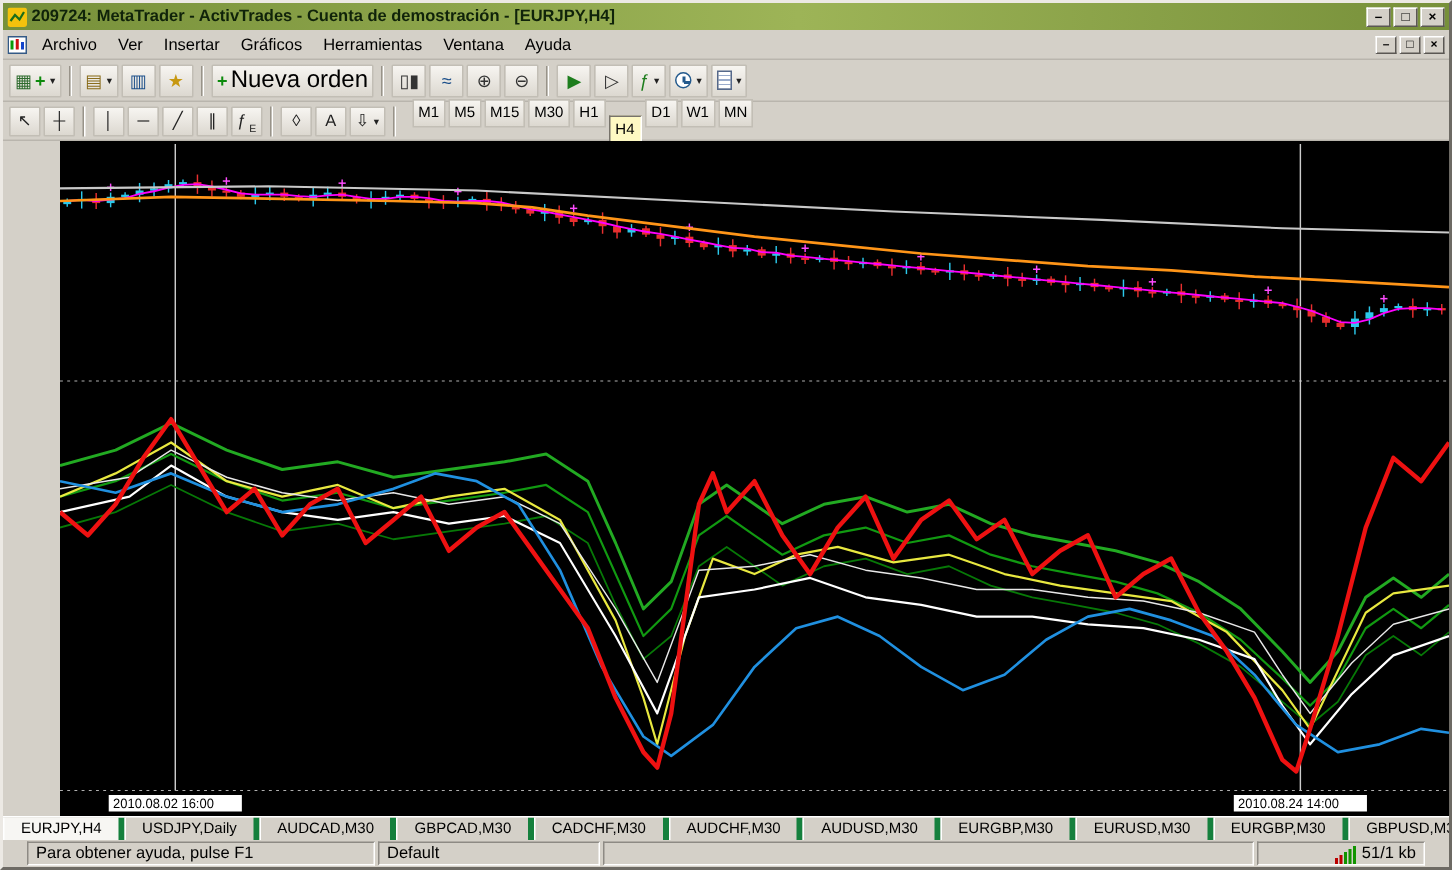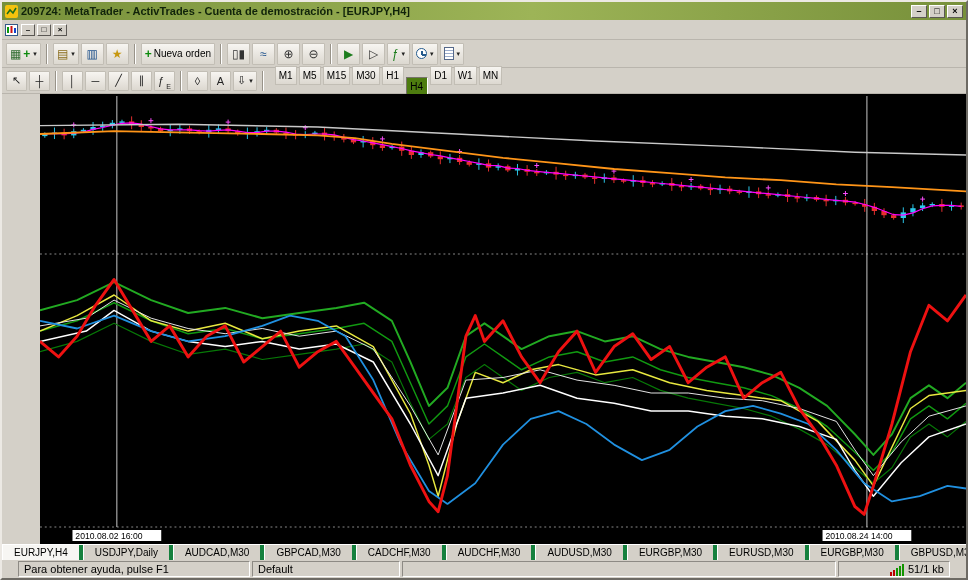--- a/index.html
+++ b/index.html
@@ -32,27 +32,27 @@
   #toolbar1{height:28px;flex:0 0 28px;}
   #toolbar2{height:26px;flex:0 0 26px;}
   .tb-btn{display:inline-flex;align-items:center;justify-content:center;height:22px;min-width:23px;
     padding:0 3px;margin:0 1px;border:1px solid #c2beb5;border-radius:1px;
     background:linear-gradient(#f7f5f1,#dcd8d0);font-size:12px;gap:2px;}
   #toolbar2 .tb-btn{height:20px;min-width:21px;font-size:11px;}
   .tb-btn .glyph{pointer-events:none;}
   .tb-btn .plus{color:#0c8a0c;font-weight:bold;font-size:12px;}
   .tb-btn .dd{font-size:7px;color:#222;margin-left:1px;}
   .tb-btn .sub{font-size:7px;color:#222;align-self:flex-end;}
-  .tb-label{font-size:10px;}
+  .tb-label{font-size:16px;}
   .tb-sep{width:2px;height:20px;border-left:1px solid #989389;border-right:1px solid #fff;margin:0 4px;}
   .tf-group{display:flex;margin-left:6px;}
   .tf-btn{display:inline-flex;align-items:center;justify-content:center;height:19px;min-width:22px;
     padding:0 3px;margin:0 1px;border:1px solid #c2beb5;font-size:10px;
     background:linear-gradient(#f7f5f1,#dcd8d0);}
-  .tf-btn.active{border-color:#77736b #fff #fff #77736b;background:#4d7c0f;margin-top:11px;}
+  .tf-btn.active{border-color:#77736b #fff #fff #77736b;background:#fef9c3;margin-top:11px;}
   
   .icon-clock{width:11px;height:11px;border:1px solid #245a8d;border-radius:50%;position:relative;display:inline-block;background:#fff;}
   .icon-clock::before{content:"";position:absolute;left:4px;top:2px;width:2px;height:4px;background:#245a8d;}
   .icon-clock::after{content:"";position:absolute;left:5px;top:5px;width:4px;height:2px;background:#245a8d;}
   .icon-doc{width:10px;height:13px;display:inline-block;border:1px solid #55688a;
     background:repeating-linear-gradient(to bottom,#fff 0 2px,#9aaccc 2px 3px);}
   
   .chart{flex:0 0 450px;height:450px;background:#000;position:relative;margin-left:38px;}
   .chart svg{display:block;width:100%;height:100%;}
   
@@ -94,20 +94,29 @@
 
   <div class="menubar">
     <span class="child-icon">
       <svg width="13" height="12">
           <rect x="0.5" y="0.5" width="12" height="11" fill="#fff" stroke="#345a86"></rect>
           <rect x="2" y="3" width="2" height="6" fill="#0a9a0a"></rect>
           <rect x="5.5" y="2" width="2" height="7" fill="#cc1111"></rect>
           <rect x="9" y="4" width="2" height="5" fill="#1144cc"></rect>
         </svg>
     </span>
+    <nav class="menu-items" id="menu-items">
+        <span class="menu-item">Archivo</span>
+        <span class="menu-item">Ver</span>
+        <span class="menu-item">Insertar</span>
+        <span class="menu-item">Gráficos</span>
+        <span class="menu-item">Herramientas</span>
+        <span class="menu-item">Ventana</span>
+        <span class="menu-item">Ayuda</span>
+      </nav>
     <span class="child-controls" id="child-controls">
         <span class="cbtn">–</span>
         <span class="cbtn">□</span>
         <span class="cbtn">×</span>
       </span>
   </div>
 
   <div class="toolbar" id="toolbar1">
       <span class="tb-btn">
         <span class="glyph" style="color: rgb(46, 107, 46);">▦</span>

